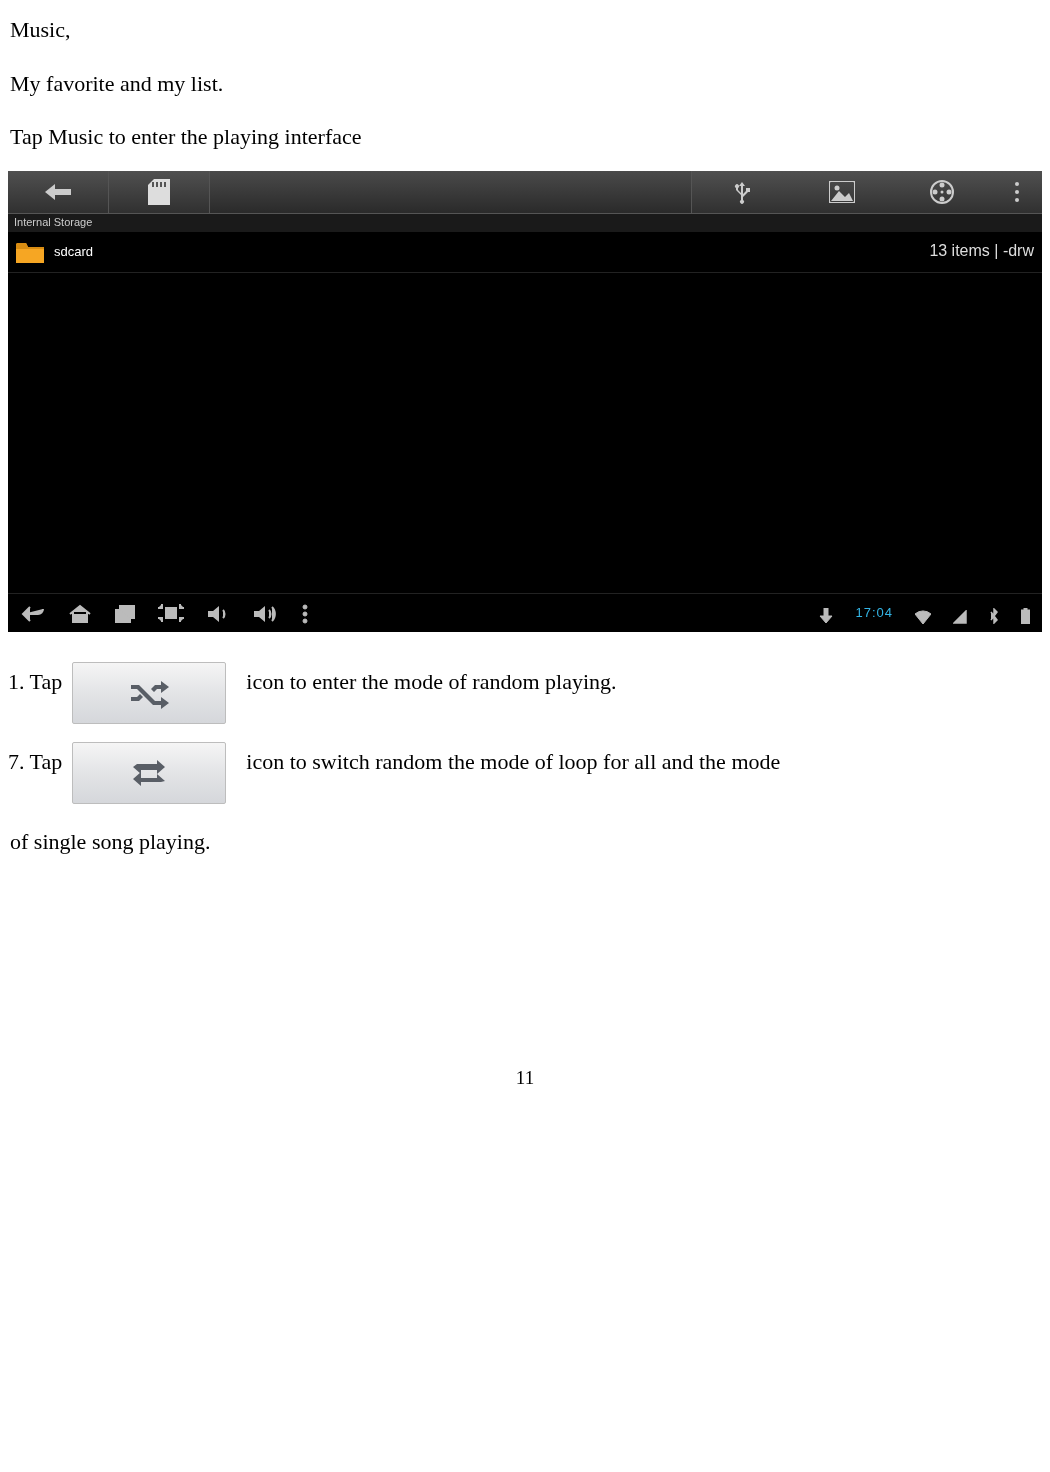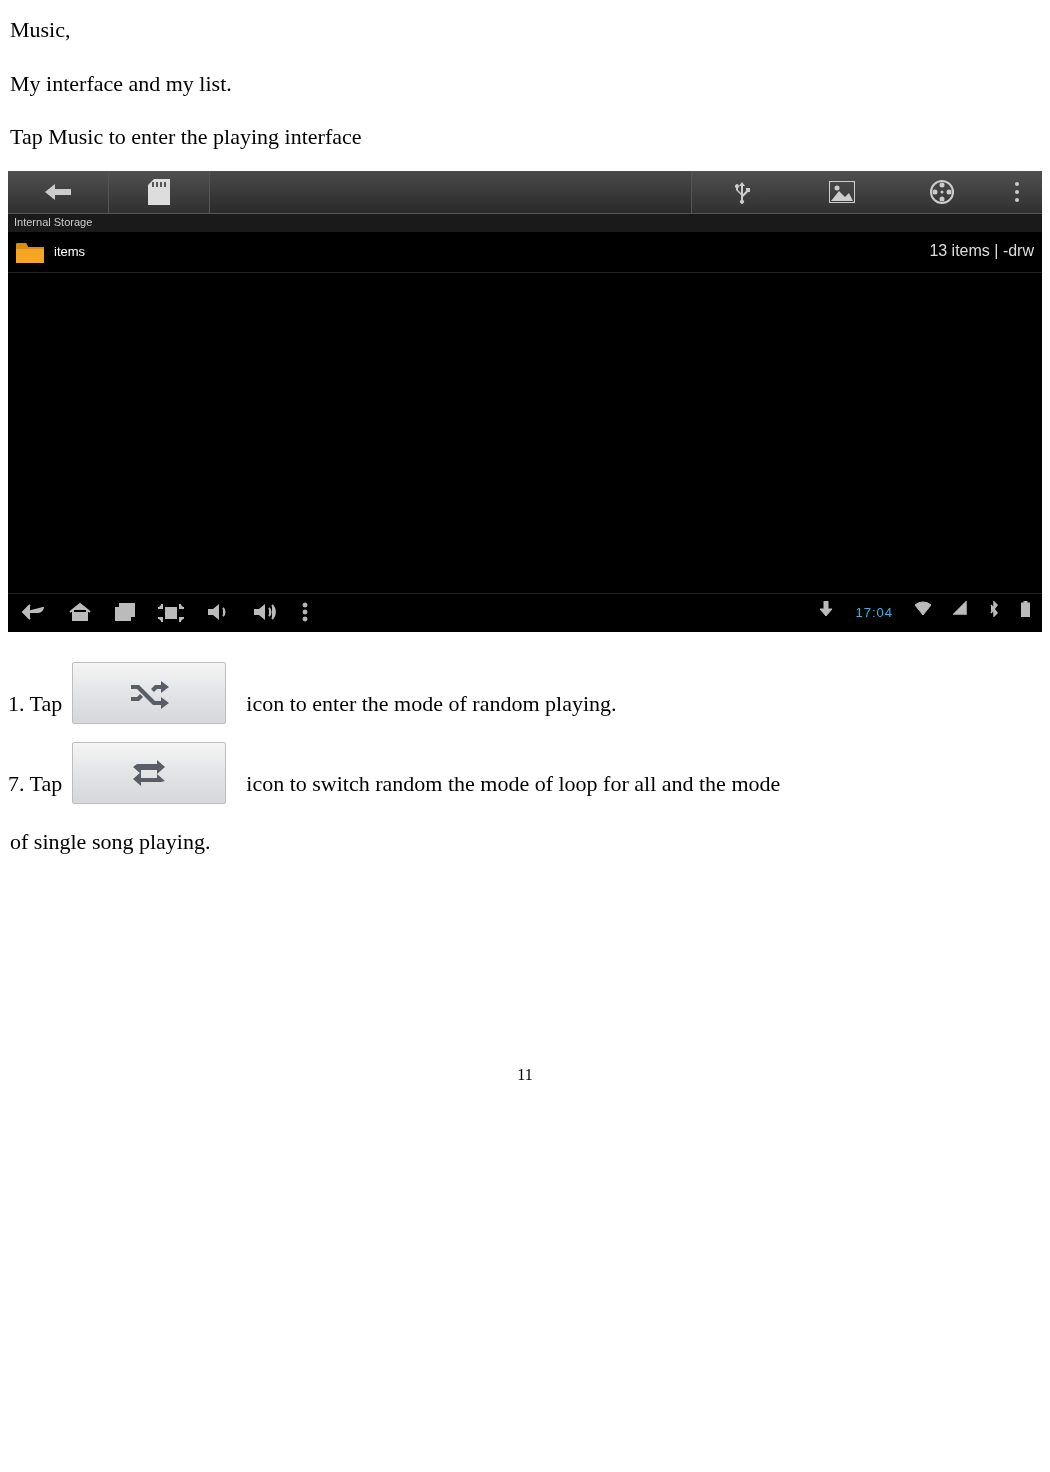--- a/index.html
+++ b/index.html
@@ -79,26 +79,26 @@
   .bottom-bar {
     height: 38px;
     background: #000;
     border-top: 1px solid #222;
     display: flex;
     align-items: center;
     gap: 20px;
     padding: 0 12px;
     justify-content: space-between;
   }
-  .bb-left, .bb-right { display:flex; align-items:flex-start; gap:22px; }
+  .bb-left, .bb-right { display:flex; align-items:flex-end; gap:22px; }
   .bb-left svg, .bb-right svg { fill:#bbb; stroke:#bbb; }
   .clock { color:#33b5e5; font-size:13px; letter-spacing:1px; }
   .inst-row {
     display: flex;
-    align-items: flex-end;
+    align-items: flex-start;
     margin: 18px 0 18px 0;
     flex-wrap: wrap;
   }
   .inst-row .num { margin-right: 4px; }
   .icon-chip {
     display: inline-flex;
     align-items: center;
     justify-content: center;
     width: 152px;
     height: 60px;
@@ -106,29 +106,29 @@
     border: 1px solid #bdbdbd;
     border-radius: 2px;
     vertical-align: middle;
     margin: 0 6px;
   }
   .icon-chip svg { fill: #595e66; }
   .after-text { margin-left: 14px; }
   .page-number {
     text-align: center;
     margin-top: 200px;
-    font-size: 16px;
+    font-size: 19px;
   }
 </style>
 </head>
 <body>
 
 <div class="page">
   <div class="para">Music,</div>
-  <div class="para">My interface and my list.</div>
+  <div class="para">My favorite and my list.</div>
   <div class="para">Tap Music to enter the playing interface</div>
 
   <div class="screenshot">
     <div class="top-toolbar">
       <div class="tb-btn">
         <svg width="34" height="20" viewBox="0 0 34 20">
             <path d="M14 2 L4 10 L14 18 L14 13 L30 13 L30 7 L14 7 Z"></path>
           </svg>
       </div>
       <div class="tb-btn">
@@ -175,21 +175,21 @@
     <div class="locrow">
       <span>Internal Storage</span>
     </div>
 
     <div class="filerow">
       <div class="folder-left">
         <svg class="folder-ico" viewBox="0 0 28 22">
             <path d="M0 4 L0 22 L28 22 L28 6 L12 6 L10 2 L2 2 A2 2 0 0 0 0 4 Z" fill="#f6a623"></path>
             <path d="M0 8 L28 8 L28 6 L12 6 L10 2 L2 2 A2 2 0 0 0 0 4 Z" fill="#d88c12"></path>
           </svg>
-        <span>items</span>
+        <span>sdcard</span>
       </div>
       <span class="meta">13 items | -drw</span>
     </div>
 
     <div class="filler"></div>
 
     <div class="bottom-bar">
       <div class="bb-left">
         <svg width="26" height="20" viewBox="0 0 26 20" fill="none" stroke-width="2">
             <path d="M10 3 L3 10 L10 17 M3 10 L18 10 A5 5 0 0 0 23 5"></path>

